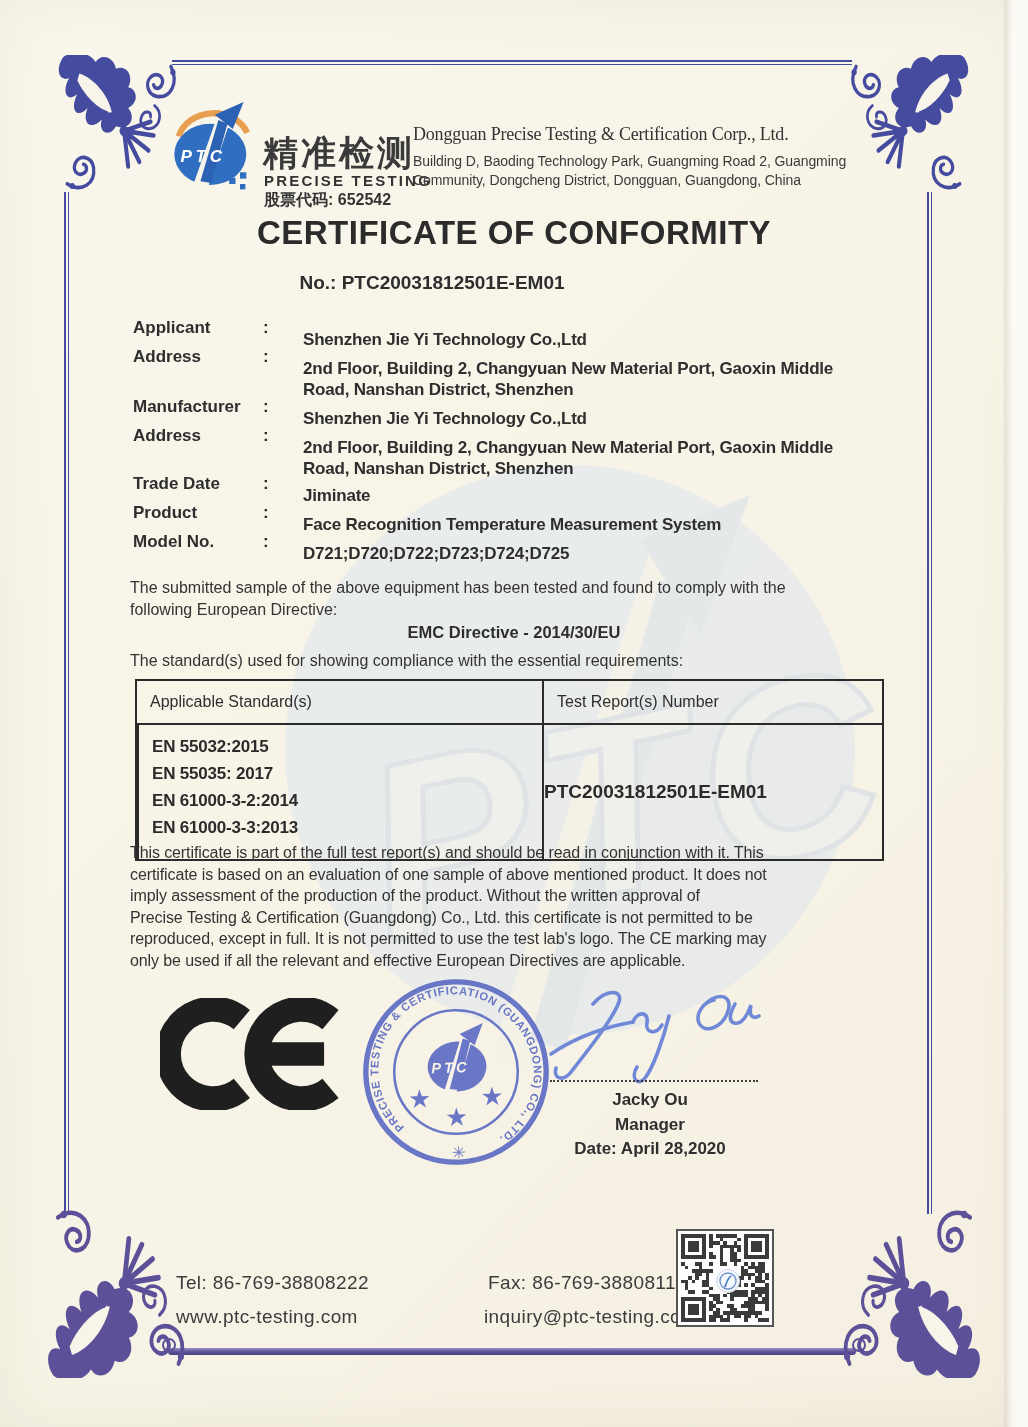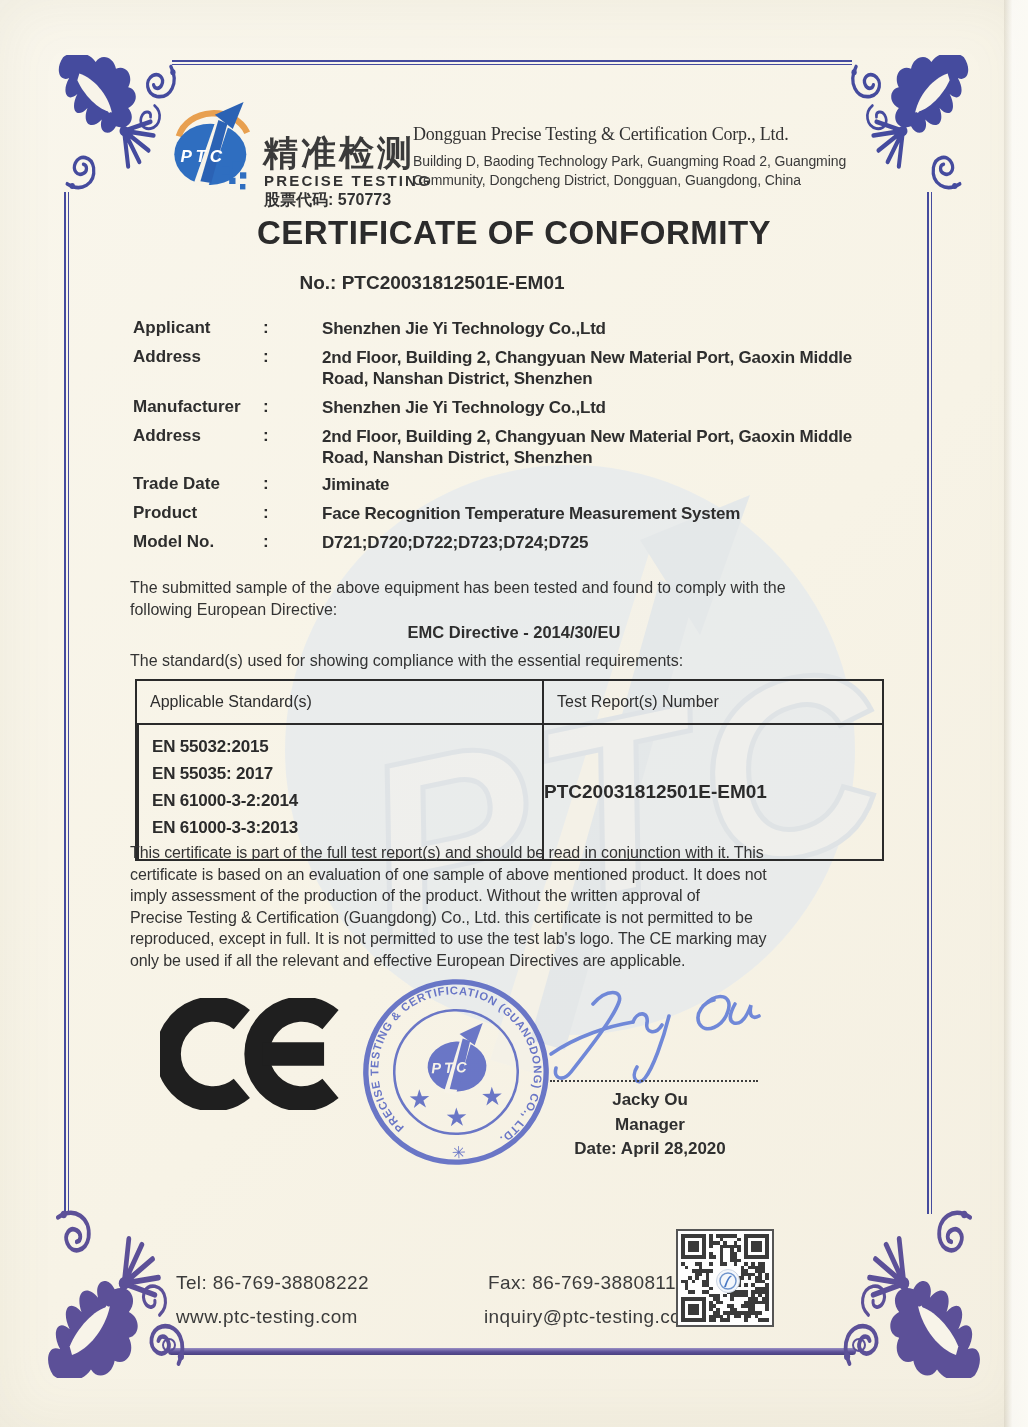--- a/index.html
+++ b/index.html
@@ -26,21 +26,21 @@
   .brand-en{font-size:15px;font-weight:bold;letter-spacing:2.2px;color:#333;}
   .stock{font-size:16px;font-weight:bold;color:#333;}
   .company{font-size:18px;color:#333;letter-spacing:-.2px;font-family:Liberation Serif, serif;}
   .company-addr{font-size:14px;line-height:18.5px;color:#3a3a3a;white-space:pre-line;letter-spacing:-.1px;}
   
   .title{left:0;top:214px;width:1028px;text-align:center;font-size:33px;font-weight:bold;color:#2b2b2b;letter-spacing:.5px;}
   .certno{left:0;top:272px;width:864px;text-align:center;font-size:19px;font-weight:bold;color:#2e2e2e;}
   .frow{font-size:17px;font-weight:bold;color:#2e2e2e;line-height:21px;}
   .frow .lab{position:absolute;left:0;top:0;}
   .frow .col{position:absolute;left:130px;top:0;}
-  .frow .val{position:absolute;left:170px;top:1px;width:585px;white-space:pre-line;letter-spacing:-.2px;margin-left:19px;}
+  .frow .val{position:absolute;left:170px;top:12px;width:585px;white-space:pre-line;letter-spacing:-.2px;}
   .para{font-size:16px;line-height:22px;color:#333;white-space:pre-line;}
   .emc{left:0;top:623px;width:1028px;text-align:center;font-size:16.5px;font-weight:bold;color:#2e2e2e;}
   
   .ctable{left:135px;top:679px;width:745px;border:2px solid #2a2a2a;display:grid;grid-template-columns:405px 340px;}
   .ctable .cell{border-left:2px solid #2a2a2a;}
   .ctable .cell:first-child{border-left:none;}
   .ctable .hrow{border-bottom:2px solid #2a2a2a;height:44px;display:flex;align-items:center;padding-left:13px;font-size:16px;color:#2e2e2e;box-sizing:border-box;}
   .ctable .brow{height:134px;box-sizing:border-box;}
   .stds{padding:8px 0 0 13px;font-size:17px;font-weight:bold;line-height:27px;white-space:pre-line;color:#2b2b2b;letter-spacing:-.2px;}
   .repno{display:flex;align-items:center;height:100%;font-size:19px;font-weight:bold;color:#2b2b2b;box-sizing:border-box;}
@@ -132,21 +132,21 @@
     <svg viewBox="0 0 120 120" preserveAspectRatio="none">
         <use href="#damask"></use>
       </svg>
     </div>
 
   <svg class="abs" style="left:168px;top:98px;width:90px;height:100px" viewBox="0 0 100 110">
       <use href="#ptclogo"></use>
     </svg>
   <div class="abs brand-cn" style="left:263px;top:130px">精准检测</div>
   <div class="abs brand-en" style="left:264px;top:172px">PRECISE TESTING</div>
-  <div class="abs stock" style="left:264px;top:190px">股票代码: 570773</div>
+  <div class="abs stock" style="left:264px;top:190px">股票代码: 652542</div>
   <div class="abs company" style="left:413px;top:124px">Dongguan Precise Testing &amp; Certification Corp., Ltd.</div>
   <div class="abs company-addr" style="left:413px;top:152px">Building D, Baoding Technology Park, Guangming Road 2, Guangming
 Community, Dongcheng District, Dongguan, Guangdong, China</div>
 
   <div class="abs title">CERTIFICATE OF CONFORMITY</div>
   <div class="abs certno">No.: PTC20031812501E-EM01</div>
 
   <div class="abs frow" style="left:133px;top:317px;width:760px;height:22px">
     <span class="lab">Applicant</span>
       <span class="col">:</span>

